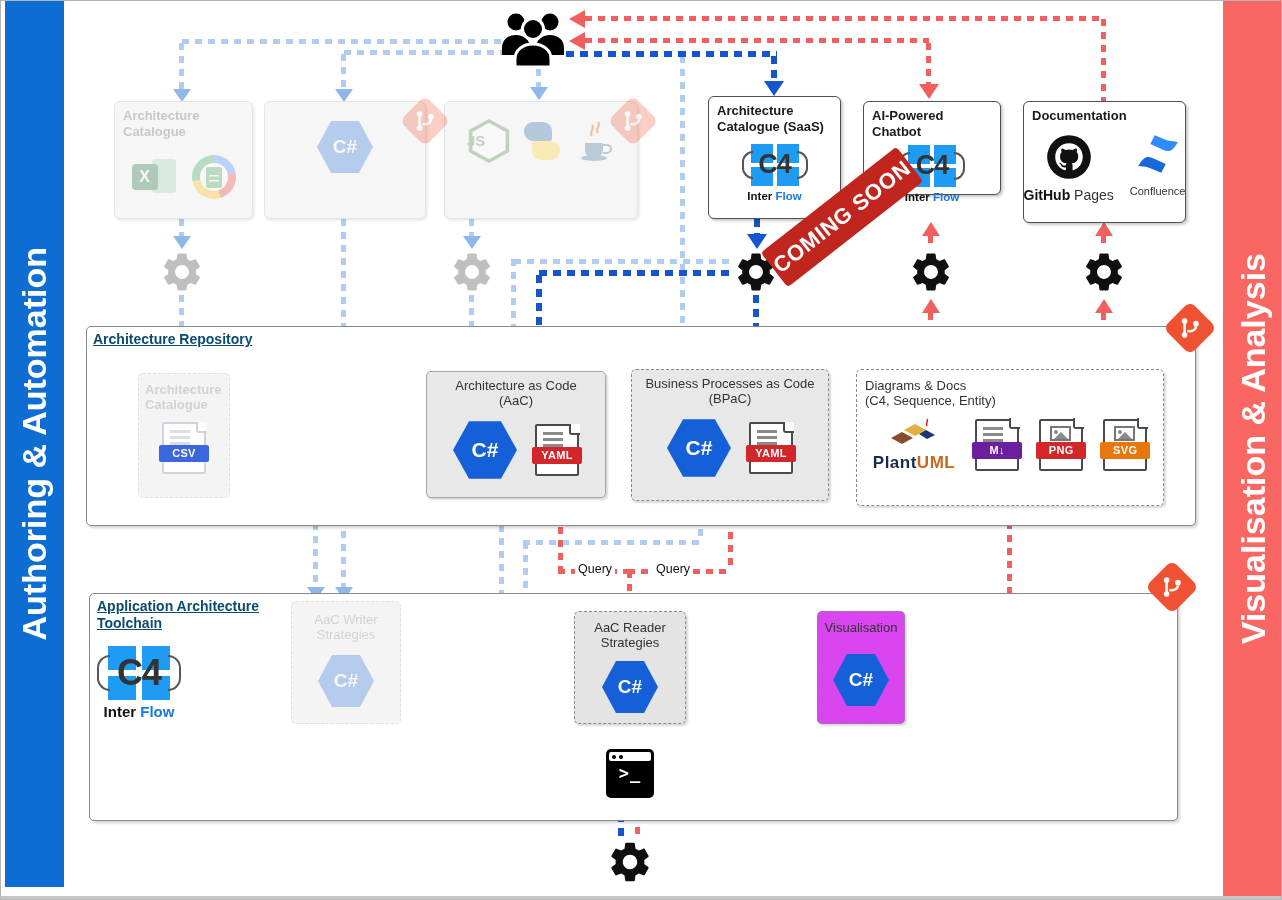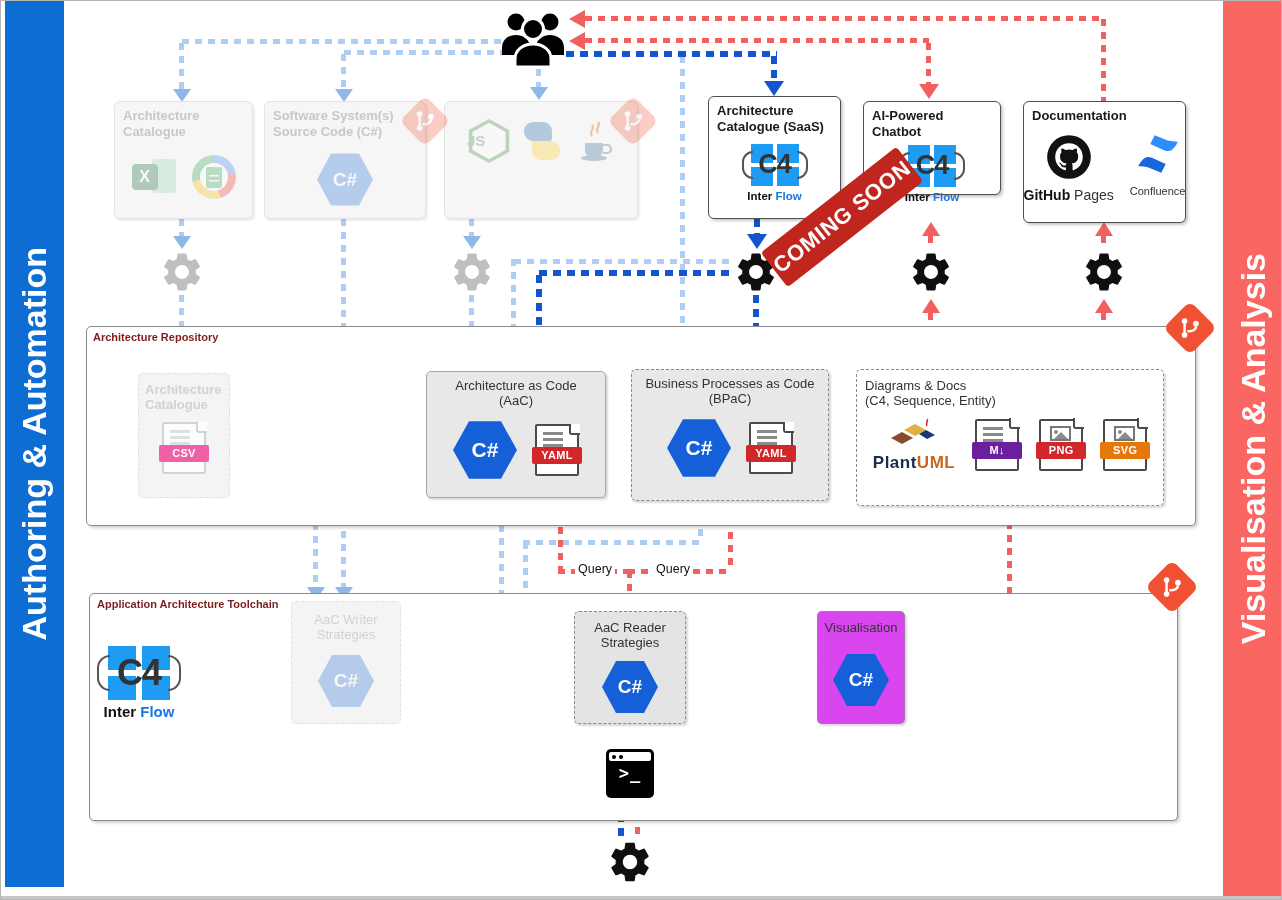--- a/index.html
+++ b/index.html
@@ -8,21 +8,21 @@
 
   
   .banner{position:absolute;display:flex;align-items:center;justify-content:center;}
   .banner span{writing-mode:vertical-rl;transform:rotate(180deg);color:#fff;font-weight:bold;font-size:34px;white-space:nowrap;}
   #banner-left{left:4px;top:0;width:59px;height:886px;background:#0E6DD3;}
   #banner-right{left:1222px;top:0;width:60px;height:896px;background:#FA6662;}
   #bottom-strip{position:absolute;left:0;top:895px;width:1282px;height:5px;background:#C6C6C6;}
 
   
   .panel{position:absolute;background:#fff;border:1.4px solid #8a8a8a;border-radius:5px;box-shadow:2px 2px 3px rgba(0,0,0,.18);}
-  .panel-label{position:absolute;font-size:11px;font-weight:bold;color:#7f1d1d;line-height:1.2;}
+  .panel-label{position:absolute;font-size:14px;font-weight:bold;color:#0c4a6e;line-height:1.2;text-decoration:underline;}
   .box{position:absolute;border-radius:6px;padding:6px 8px;font-size:13px;line-height:1.25;}
   .box .ttl{font-weight:bold;}
   .box.inactive{background:#F6F6F6;border:1.4px solid #E4E4E4;color:#C8C8C8;box-shadow:1.5px 2px 2px rgba(0,0,0,.07);}
   .box.active{background:#fff;border:1.5px solid #4f4f4f;color:#1a1a1a;box-shadow:2px 2px 3px rgba(0,0,0,.22);}
   .gbox{position:absolute;background:#E8E8E8;border-radius:5px;font-size:13px;color:#333;text-align:center;padding:6px 4px;box-shadow:1.5px 2px 2px rgba(0,0,0,.15);}
   .gbox.solid{border:1.4px solid #A6A6A6;}
   .gbox.dash{border:1.6px dashed #8a8a8a;}
   .gbox.ghost{background:#F4F4F4;border:1.6px dashed #E0E0E0;color:#D2D2D2;box-shadow:none;}
   .iconrow{display:flex;align-items:center;justify-content:center;gap:14px;}
 
@@ -97,21 +97,21 @@
   .file .flines{position:absolute;left:6px;top:6px;right:14px;}
   .file .flines i{display:block;height:3px;background:#8a8a8a;margin-bottom:3px;}
   .file .fthumb{position:absolute;left:9px;top:5px;width:21px;height:15px;border:2px solid #777;background:#fff;overflow:hidden;}
   .file .fthumb .mnt{position:absolute;left:1px;bottom:-1px;width:0;height:0;border-left:8px solid transparent;border-right:8px solid transparent;border-bottom:8px solid #8a8a8a;}
   .file .fthumb .sun{position:absolute;left:2px;top:2px;width:4px;height:4px;border-radius:50%;background:#8a8a8a;}
   .file .band{position:absolute;left:-5px;right:-5px;top:21px;height:17px;color:#fff;font-weight:bold;font-size:11px;text-align:center;line-height:17px;border-radius:2px;letter-spacing:.3px;}
   .band.yaml{background:#D3262B;} .band.md{background:#6B1F9E;} .band.png{background:#D3262B;} .band.svgc{background:#E8770A;}
   .file.faded{border-color:#C9CFD6;opacity:.85;}
   .file.faded .flines i{background:#D8DDE3;}
   .file.faded .fold{border-color:transparent transparent #C9CFD6 #C9CFD6;border-left-color:#C9CFD6;border-bottom-color:#C9CFD6;}
-  .band.csv{background:#ec4899;}
+  .band.csv{background:#1d4ed8;}
 
   
   .ic-excel{position:relative;width:46px;height:42px;opacity:.32;}
   .ic-excel .xl-sheet{position:absolute;right:2px;top:3px;width:24px;height:34px;background:#9FD5B7;border-radius:3px;}
   .ic-excel .xl-sq{position:absolute;left:0;top:8px;width:26px;height:26px;background:#1D6F42;border-radius:4px;color:#fff;font-weight:bold;font-size:16px;display:flex;align-items:center;justify-content:center;}
   .ic-sheets{position:relative;width:44px;height:44px;border-radius:50%;opacity:.32;background:conic-gradient(#4285F4 0 22%,#EA4335 22% 45%,#FBBC05 45% 72%,#34A853 72% 100%);}
   .ic-sheets .sh-hole{position:absolute;left:8px;top:8px;width:28px;height:28px;border-radius:50%;background:#fff;}
   .ic-sheets .sh-doc{position:absolute;left:14px;top:12px;width:16px;height:21px;background:#34A853;border-radius:2px;
       background-image:linear-gradient(#fff 0 0),linear-gradient(#fff 0 0);background-size:10px 1.5px,10px 1.5px;background-position:3px 8px,3px 13px;background-repeat:no-repeat;}
   .ic-node{position:relative;width:44px;height:46px;opacity:.3;display:flex;align-items:center;justify-content:flex-start;}
@@ -267,21 +267,20 @@
           </div>
         </div>
       <div class="ic-sheets">
           <div class="sh-hole"></div>
           <div class="sh-doc"></div>
         </div>
     </div>
   </div>
 
   <div class="box inactive" style="left:263px;top:100px;width:162px;height:118px">
-    <div class="ttl">Software System(s) Source Code (C#)</div>
     <div class="iconrow" style="margin-top:10px">
       <div class="hex h-md faded">
           <span>C#</span>
         </div>
     </div>
   </div>
   <div class="git faded" style="left:406px;top:102px">
     <svg viewBox="0 0 24 24">
         <use href="#gitG"></use>
       </svg>

